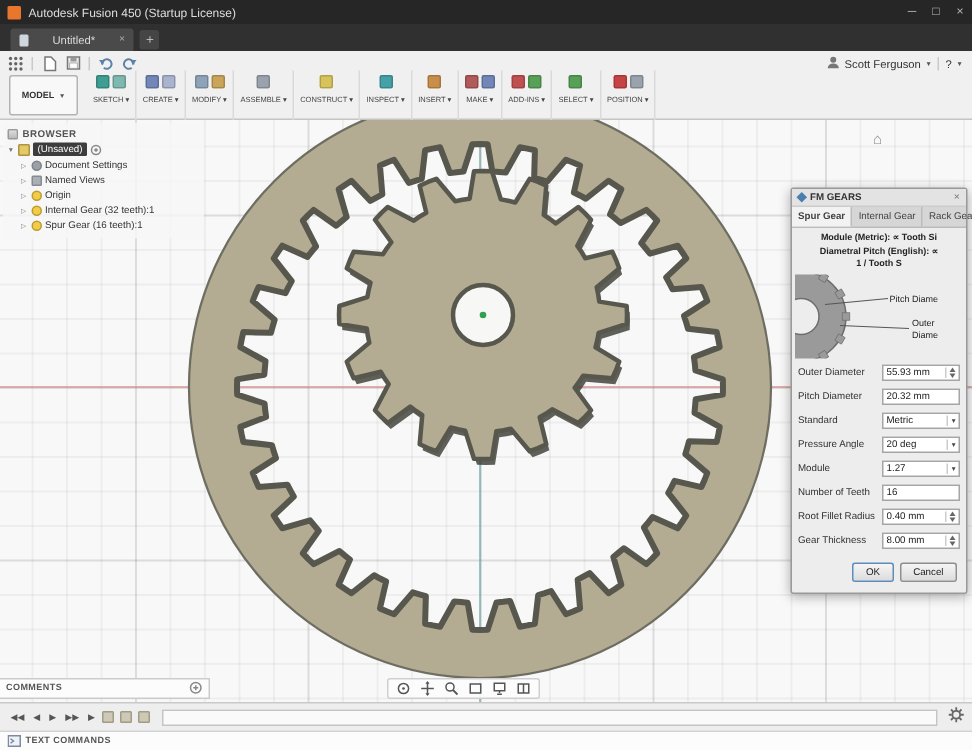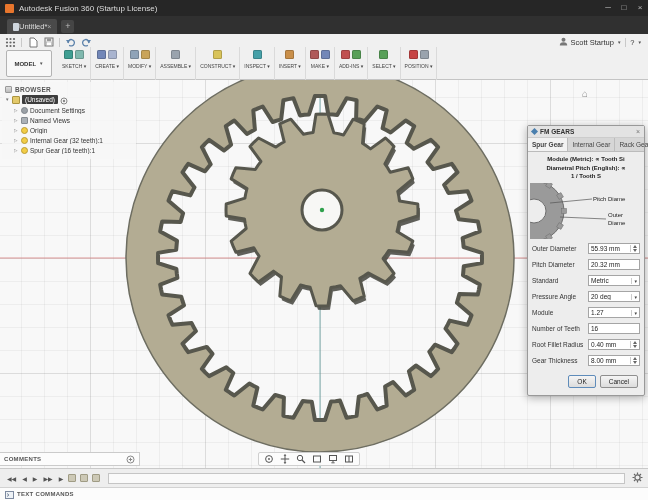--- a/index.html
+++ b/index.html
@@ -7,21 +7,21 @@
   #app{position:relative;width:648px;height:500px;font-family:"Liberation Sans",sans-serif;background:#ececec;overflow:hidden;}
 
   
   #titlebar{position:absolute;left:0;top:0;width:648px;height:16px;background:#262626;display:flex;align-items:center;color:#ddd;font-size:8px;}
   #app-logo{width:9px;height:9px;background:#e8762d;border-radius:1px;margin:0 5px;}
   #win-controls{margin-left:auto;display:flex;}
   .winbtn{width:16px;text-align:center;font-size:8px;color:#bbb;line-height:16px;}
 
   
   #tabbar{position:absolute;left:0;top:16px;width:648px;height:18px;background:#303030;display:flex;align-items:flex-end;}
-  #doc-tab{margin-left:7px;height:15px;background:#4a4a4a;color:#ddd;font-size:7.5px;display:flex;align-items:center;gap:0;padding:0 6px;border-radius:2px 2px 0 0;}
+  #doc-tab{margin-left:7px;height:15px;background:#4a4a4a;color:#ddd;font-size:7.5px;display:flex;align-items:center;gap:16px;padding:0 6px;border-radius:2px 2px 0 0;}
   .tabdoc{width:6px;height:8px;background:#cfd6dd;border-radius:1px;}
   #tab-close{color:#aaa;font-size:7px;}
   #new-tab{width:13px;height:13px;margin-left:4px;margin-bottom:1px;background:#454545;color:#bbb;font-size:9px;line-height:12px;text-align:center;border-radius:2px;}
 
   
   #toolbar{position:absolute;left:0;top:34px;width:648px;height:46px;background:#f0f0f0;border-bottom:1px solid #c4c4c4;}
   #qat{position:absolute;left:4px;top:1px;height:14px;display:flex;align-items:center;gap:3px;}
   .qbtn{display:flex;align-items:center;justify-content:center;width:13px;height:13px;}
   .qsep{width:1px;height:9px;background:#c9c9c9;margin:0 1px;}
   #user-area{position:absolute;right:6px;top:1px;height:14px;display:flex;align-items:center;gap:3px;font-size:7.5px;color:#333;}
@@ -103,21 +103,21 @@
   #textcmd{position:absolute;left:0;top:487px;width:648px;height:13px;background:#fcfcfc;border-top:1px solid #d2d2d2;display:flex;align-items:center;gap:3px;padding:0 5px;}
   #textcmd-label{font-size:6px;font-weight:bold;color:#555;letter-spacing:.3px;}
 </style>
 </head>
 <body>
 
 <div id="app">
 
   <div id="titlebar">
     <span id="app-logo"></span>
-    <span>Autodesk Fusion 360 (Startup License)</span>
+    <span>Autodesk Fusion 450 (Startup License)</span>
     <span id="win-controls">
       <span class="winbtn">─</span>
       <span class="winbtn">□</span>
       <span class="winbtn">×</span>
     </span>
   </div>
 
   <div id="tabbar">
     <div id="doc-tab">
       <span class="tabdoc"></span>
@@ -172,21 +172,21 @@
       </span>
     </div>
 
     <div id="user-area">
       <span>
         <svg width="9" height="9">
             <circle cx="4.5" cy="2.8" r="2" fill="#777"></circle>
             <path d="M0.8 8.5a3.7 3.2 0 0 1 7.4 0z" fill="#777"></path>
           </svg>
       </span>
-      <span>Scott Startup</span>
+      <span>Scott Ferguson</span>
       <span class="caret">▼</span>
       <span class="qsep"></span>
       <span>?</span>
       <span class="caret">▼</span>
     </div>
 
     <div id="model-btn">
       <span>MODEL</span>
       <span class="caret">▼</span>
     </div>

